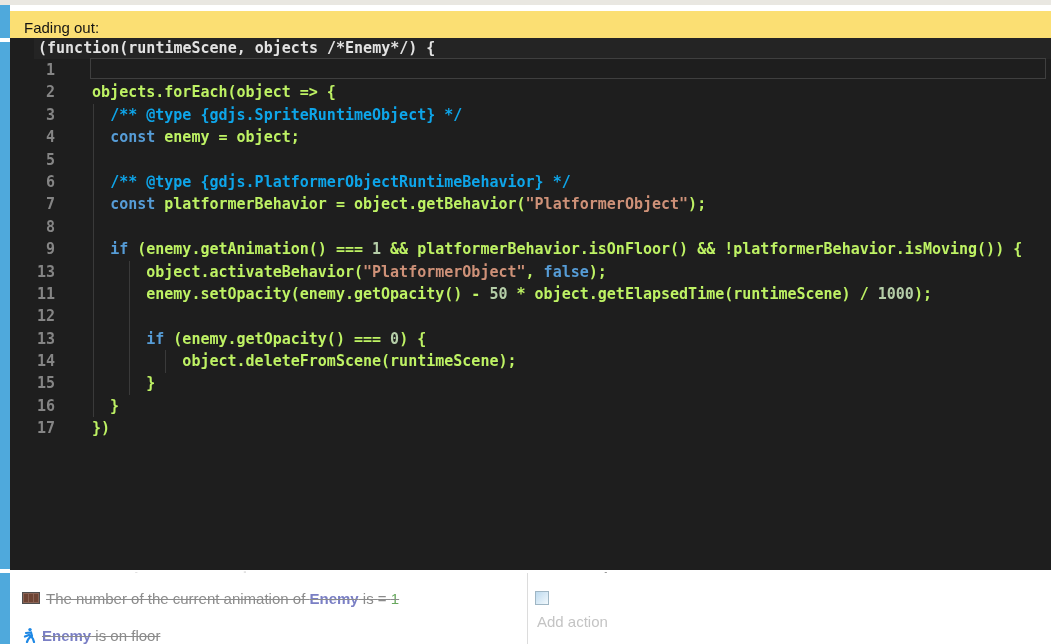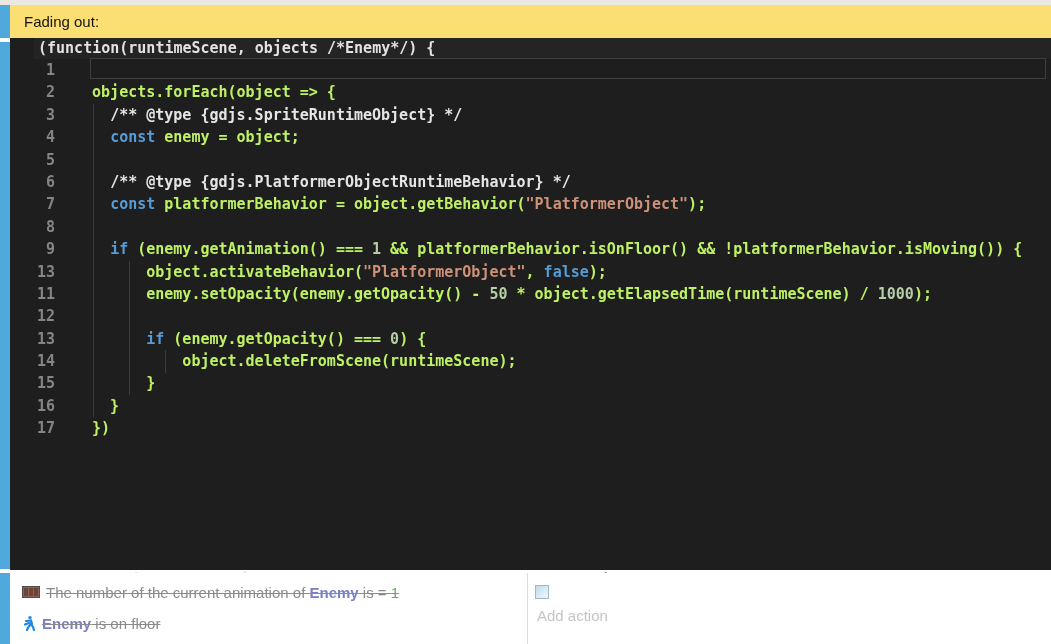--- a/index.html
+++ b/index.html
@@ -10,58 +10,58 @@
   
   #top-strip { position:absolute; left:0; top:0; width:1051px; height:5px; background:#e9e7e1; }
 
   
   .blue-strip { position:absolute; left:0; width:10px; background:#4fa9dc; }
   #strip-comment { top:5px;  height:33px; }
   #strip-code    { top:42px; height:527px; }
   #strip-sub     { top:573px; height:71px; }
 
   
-  #comment-bar { position:absolute; left:10px; top:5px; width:1041px; height:33px;
+  #comment-bar { position:absolute; left:10px; top:11px; width:1041px; height:33px;
                  background:#fbdf73; display:flex; align-items:center; padding-left:14px;
                  color:#141414; font-size:15px; }
 
   
   #editor { position:absolute; left:10px; top:38px; width:1041px; height:532px;
             background:#1e1e1e; font-family:"DejaVu Sans Mono", monospace;
             font-size:15px; font-weight:bold; color:#d9d9d9;padding-left:24px; }
   #fn-header { height:21px; line-height:21px; padding-left:4px; white-space:pre;
                color:#e2e2e2; background:#242424; }
   #code-lines { position:absolute; left:0; top:21px; width:100%; }
   .code-line { height:22.4px; line-height:22.4px; white-space:pre; }
   .ln { display:inline-block; width:45px; text-align:right; color:#858585; font-weight:bold; }
   .code { margin-left:19px; white-space:pre; }
   .tok-plain   { color:#bef264; }
   .tok-kw      { color:#569cd6;margin-top:23px; }
-  .tok-comment { color:#e5e5e5; }
+  .tok-comment { color:#0ea5e9; }
   .tok-str     { color:#ce9178; }
   .tok-num     { color:#b5cea8; }
 
   #line1-box { position:absolute; left:80px; top:20px; width:956px; height:21px;
                border:1px solid #3f3f3f; }
   .indent-guide { position:absolute; width:1px; background:#3a3a3a; }
   #guide-1 { left:83px;  top:66px;  height:313px; }
   #guide-2 { left:119px; top:223px; height:134px; }
   #guide-3 { left:155px; top:312px; height:23px; }
 
   #fn-footer { position:absolute; left:4px; top:509px; height:22px; line-height:22px; white-space:pre; }
   #fn-footer .code-part { color:#e2e2e2; }
   #fn-footer .comment-part { color:#9a9a9a; }
   #fn-footer a.doc-link { color:#9a9a9a; text-decoration:underline; }
 
   
   #events { position:absolute; left:10px; top:573px; width:1041px; height:71px; background:#fff; }
   #col-divider { position:absolute; left:517px; top:0; width:1px; height:71px; background:#dcdcdc; }
   #conditions { position:absolute; left:0; top:0; width:517px; }
   #actions    { position:absolute; left:520px; top:0; width:521px; }
-  .event-row { height:24px; display:flex; align-items:center; padding-left:12px; margin-top:7px;text-align:right; }
+  .event-row { height:24px; display:flex; align-items:center; padding-left:12px; margin-top:13px;text-align:right; }
   #actions .event-row { padding-left:5px; }
   .ev-icon { display:inline-flex; margin-right:6px; flex:none; }
   .ev-text { font-size:15px; color:#8b8b8b; text-decoration:line-through; white-space:pre; }
   .seg-plain { color:#8b8b8b; }
   .seg-obj   { color:#7a7fc5; font-weight:bold; }
   .seg-num   { color:#68a85e; }
   .seg-param { color:#ababab; }
   #add-action { height:24px; line-height:24px; padding-left:7px; color:#c4c4c4; font-size:15px; }
 </style>
 </head>

